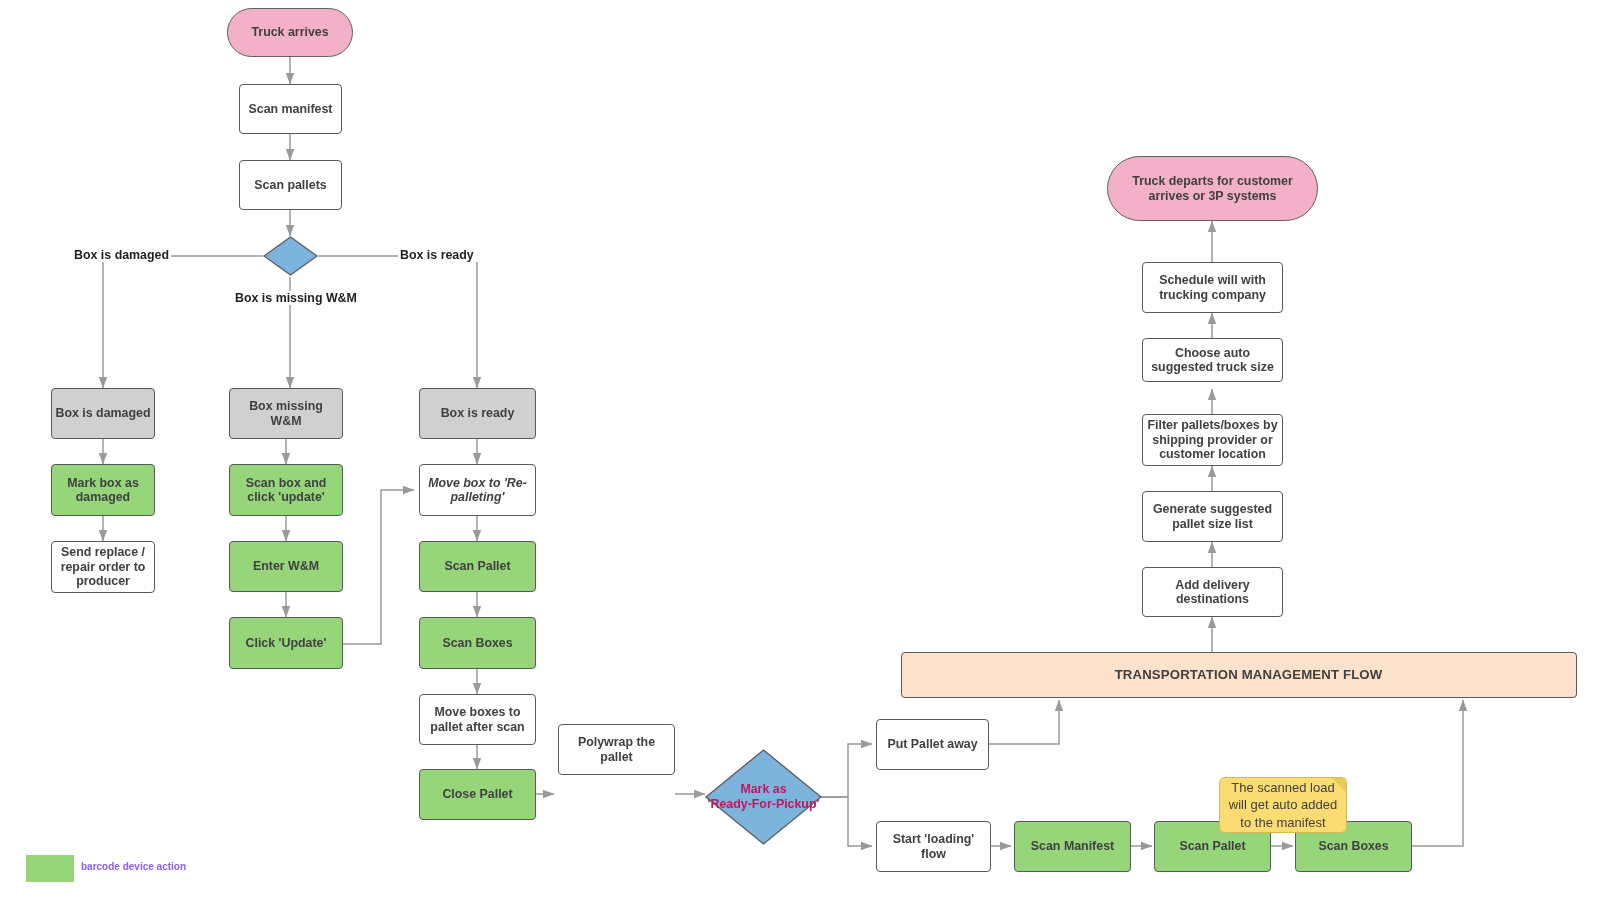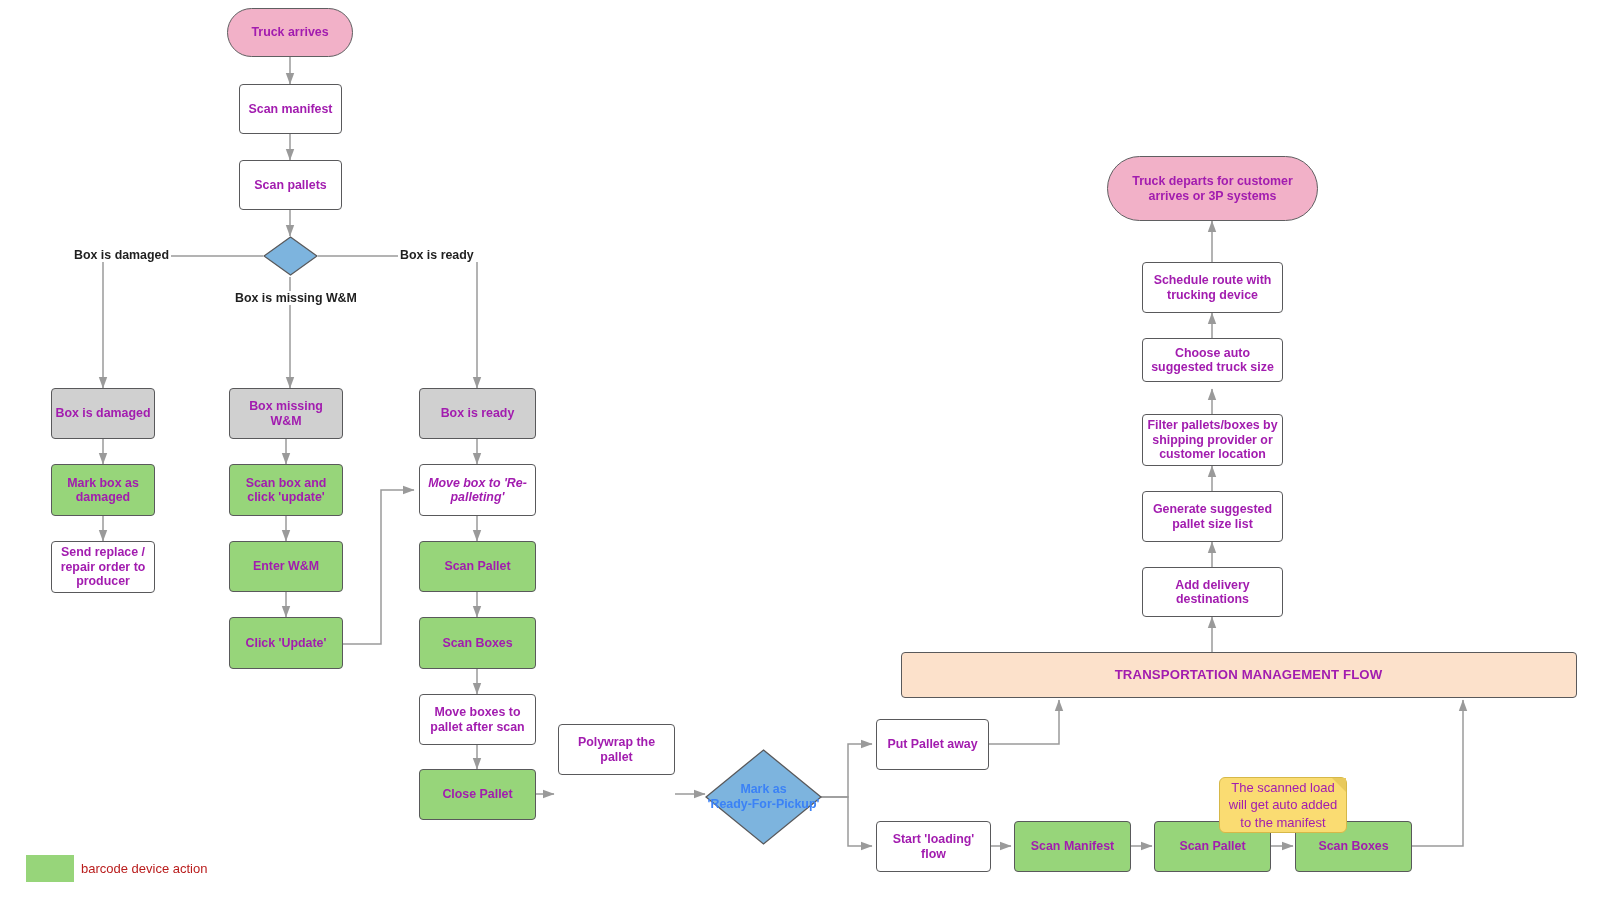--- a/index.html
+++ b/index.html
@@ -33,21 +33,21 @@
     display: flex;
     align-items: center;
     justify-content: center;
     text-align: center;
     border: 1.3px solid #59595b;
     border-radius: 4px;
     background: #ffffff;
     font-size: 12.4px;
     font-weight: bold;
     line-height: 1.17;
-    color: #a21caf;
+    color: #404040;
     padding: 12px 3px;
     z-index: 3;
   }
   .node.terminator {
     border-radius: 999px;
     background: #f2b1c8;
     border-color: #5f5f61;
   }
   .node.gray { background: #d0d0d0; }
   .node.green { background: #97d57a; }
@@ -89,44 +89,44 @@
     top: 0;
     width: 100%;
     height: 100%;
     display: flex;
     align-items: center;
     justify-content: center;
     text-align: center;
     font-size: 12.4px;
     font-weight: bold;
     line-height: 1.18;
-    color: #3b82f6;
+    color: #be185d;
     white-space: nowrap;
   }
   .edge-label {
     position: absolute;
     font-size: 12.4px;
     font-weight: bold;
     color: #1f1f1f;
     background: #ffffff;
     padding: 0 2px;
     white-space: nowrap;
     z-index: 4;
   }
   .legend-swatch {
     position: absolute;
     background: #97d57a;
     border: 0;
     z-index: 3;
   }
   .legend-text {
     position: absolute;
-    font-size: 13px;
-    color: #b91c1c;
-    font-weight: normal;
+    font-size: 10px;
+    color: #8b5cf6;
+    font-weight: bold;
     white-space: nowrap;
     z-index: 3;
   }
 </style>
 </head>
 <body>
 
 <div id="canvas">
 
   <svg id="edges" xmlns="http://www.w3.org/2000/svg">
@@ -346,21 +346,21 @@
 
   <div class="node white" style="left:1142px; top:414px; width:141px; height:52px;">
     <span>Filter pallets/boxes by shipping provider or customer location</span>
   </div>
 
   <div class="node white" style="left:1142px; top:338px; width:141px; height:44px;">
     <span>Choose auto suggested truck size</span>
   </div>
 
   <div class="node white" style="left:1142px; top:262px; width:141px; height:51px;">
-    <span>Schedule route with trucking device</span>
+    <span>Schedule will with trucking company</span>
   </div>
 
   <div class="node terminator" style="left: 1107px; top: 156px; width: 211px; height: 65px; background: rgb(242, 177, 200);">
     <span>Truck departs for customer arrives or 3P systems</span>
   </div>
 
   <div class="legend-swatch" style="left: 26px; top: 855px; width: 48px; height: 27px; background: rgb(151, 213, 122);"></div>
   <div class="legend-text" style="left:81px; top:861px;">
     <span>barcode device action</span>
   </div>

